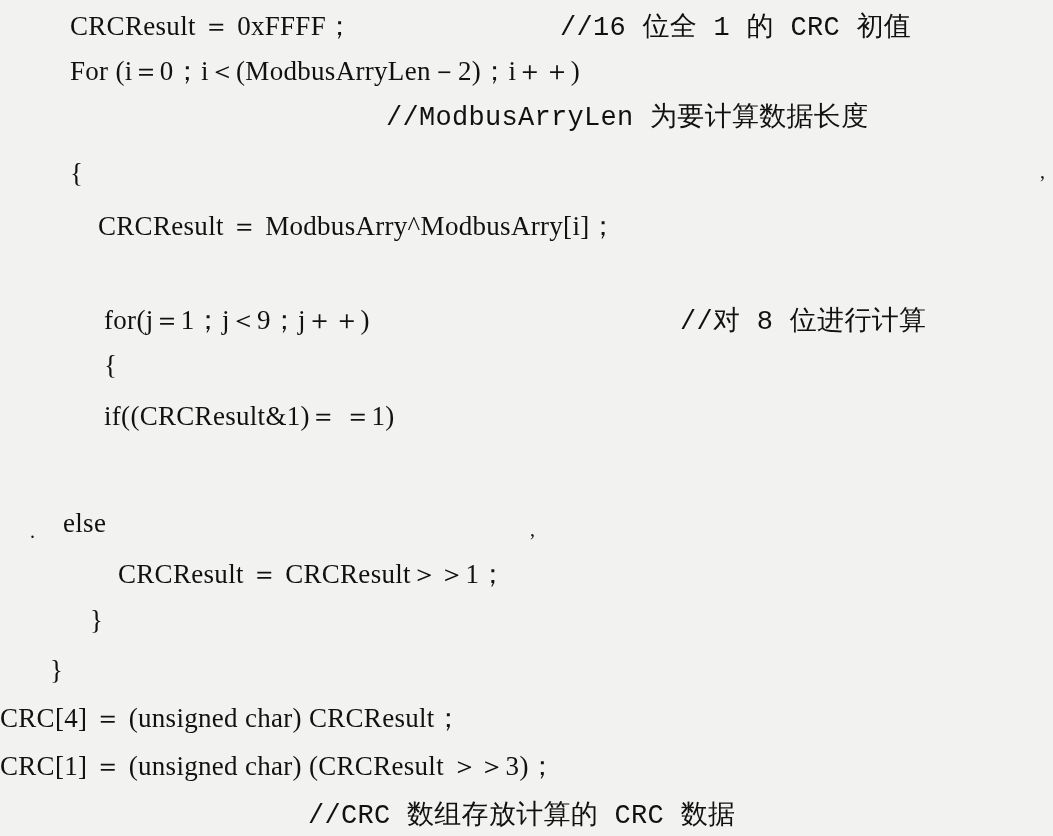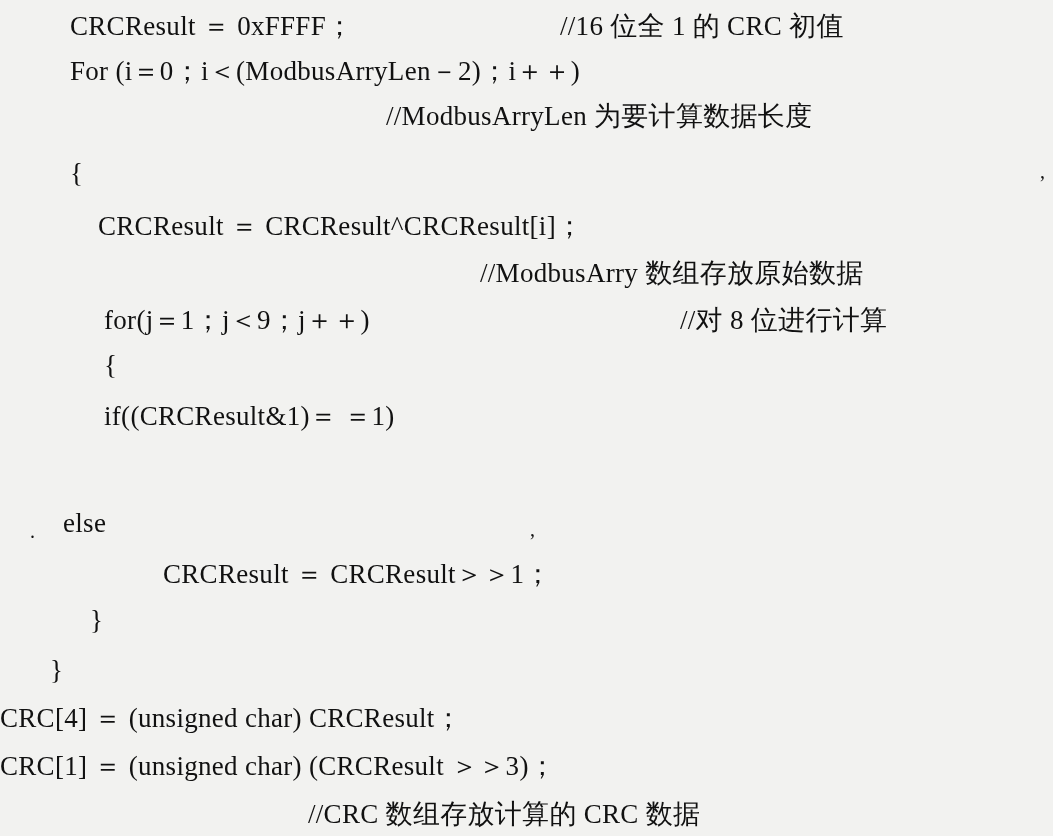--- a/index.html
+++ b/index.html
@@ -24,40 +24,39 @@
     white-space: pre;
   }
   
   .x0  { left: 0px; }
   .x70 { left: 70px; }
   .x80 { left: 63px; }
   .x90 { left: 90px; }
   .x95 { left: 98px; }
   .x100{ left: 104px; }
   .x110{ left: 110px; }
-  .x115{ left: 118px; margin-left: 45px; }
-  .cjk { font-family: Liberation Serif, serif; text-align: center; }
+  .x115{ left: 118px; }
+  .cjk { font-family: Liberation Mono, monospace; text-align: center; }
 </style>
 </head>
 <body>
 
 <div class="page">
 
   <span class="line x70" style="top:8px;">CRCResult ＝ 0xFFFF；</span>
   <span class="line cjk" style="top:8px; left:560px;">//16 位全 1 的 CRC 初值</span>
 
   <span class="line x70" style="top:53px;">For (i＝0；i＜(ModbusArryLen－2)；i＋＋)</span>
 
   <span class="line cjk" style="top:98px; left:350px;margin-left:36px;">//ModbusArryLen 为要计算数据长度</span>
 
   <span class="line x70" style="top:158px;">{</span>
 
-  <span class="line x95" style="top:208px;">CRCResult ＝ CRCResult^CRCResult[i]；</span>
+  <span class="line x95" style="top:208px;">CRCResult ＝ ModbusArry^ModbusArry[i]；</span>
 
-  <span class="line cjk" style="top:255px; left:480px;">//ModbusArry 数组存放原始数据</span>
 
   <span class="line x100" style="top:302px;">for(j＝1；j＜9；j＋＋)</span>
   <span class="line cjk" style="top:302px; left:680px;">//对 8 位进行计算</span>
 
   <span class="line x100" style="top:350px;">{</span>
 
   <span class="line x100" style="top:398px;">if((CRCResult&amp;1)＝ ＝1)</span>
 
 
   <span class="line x80" style="top:508px;">else</span>

